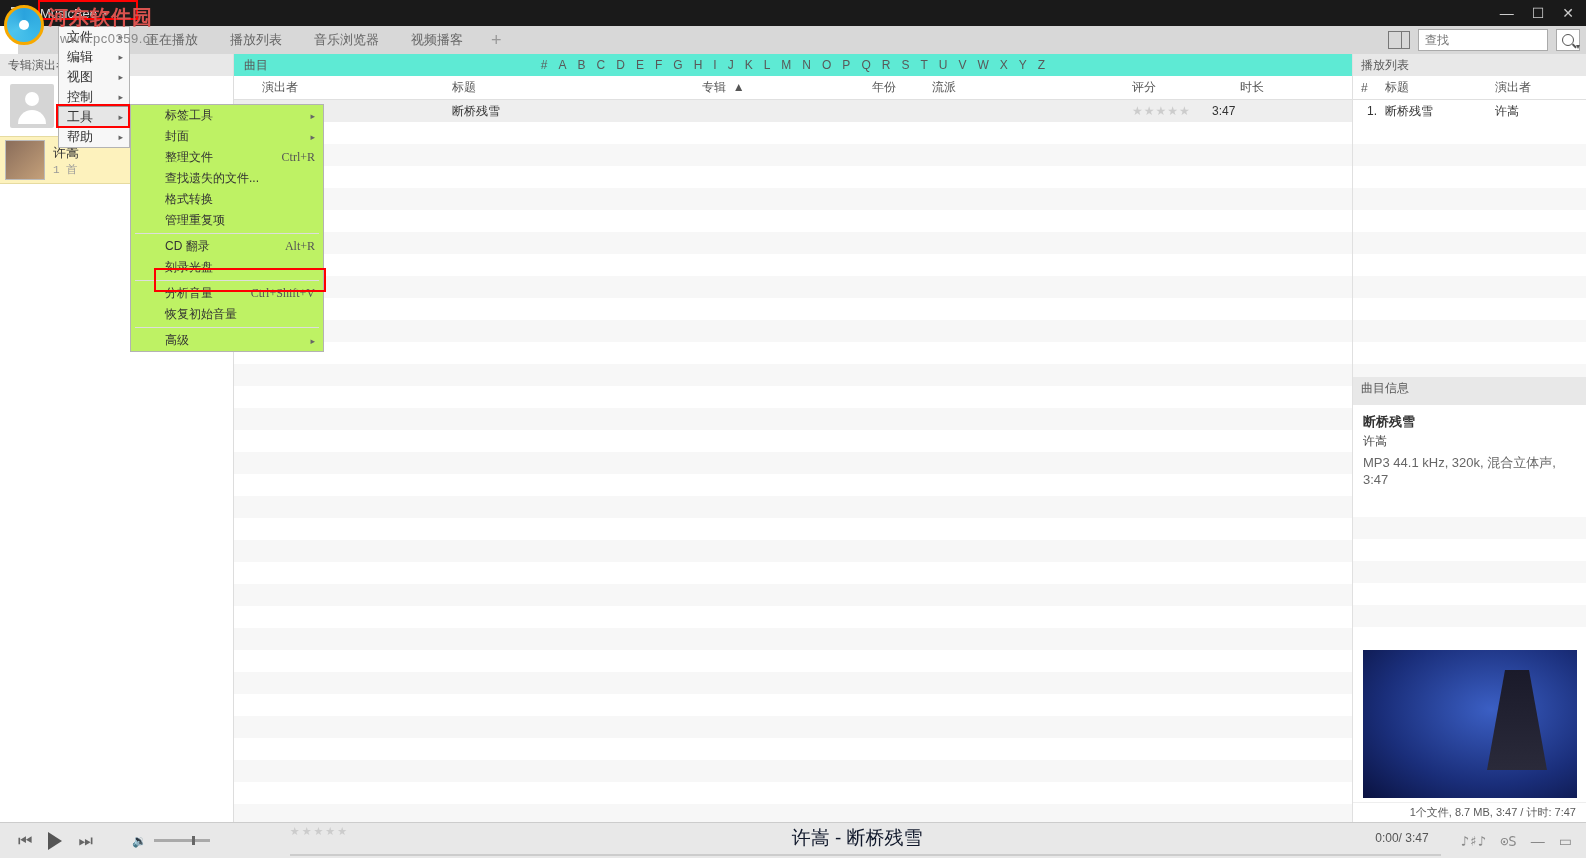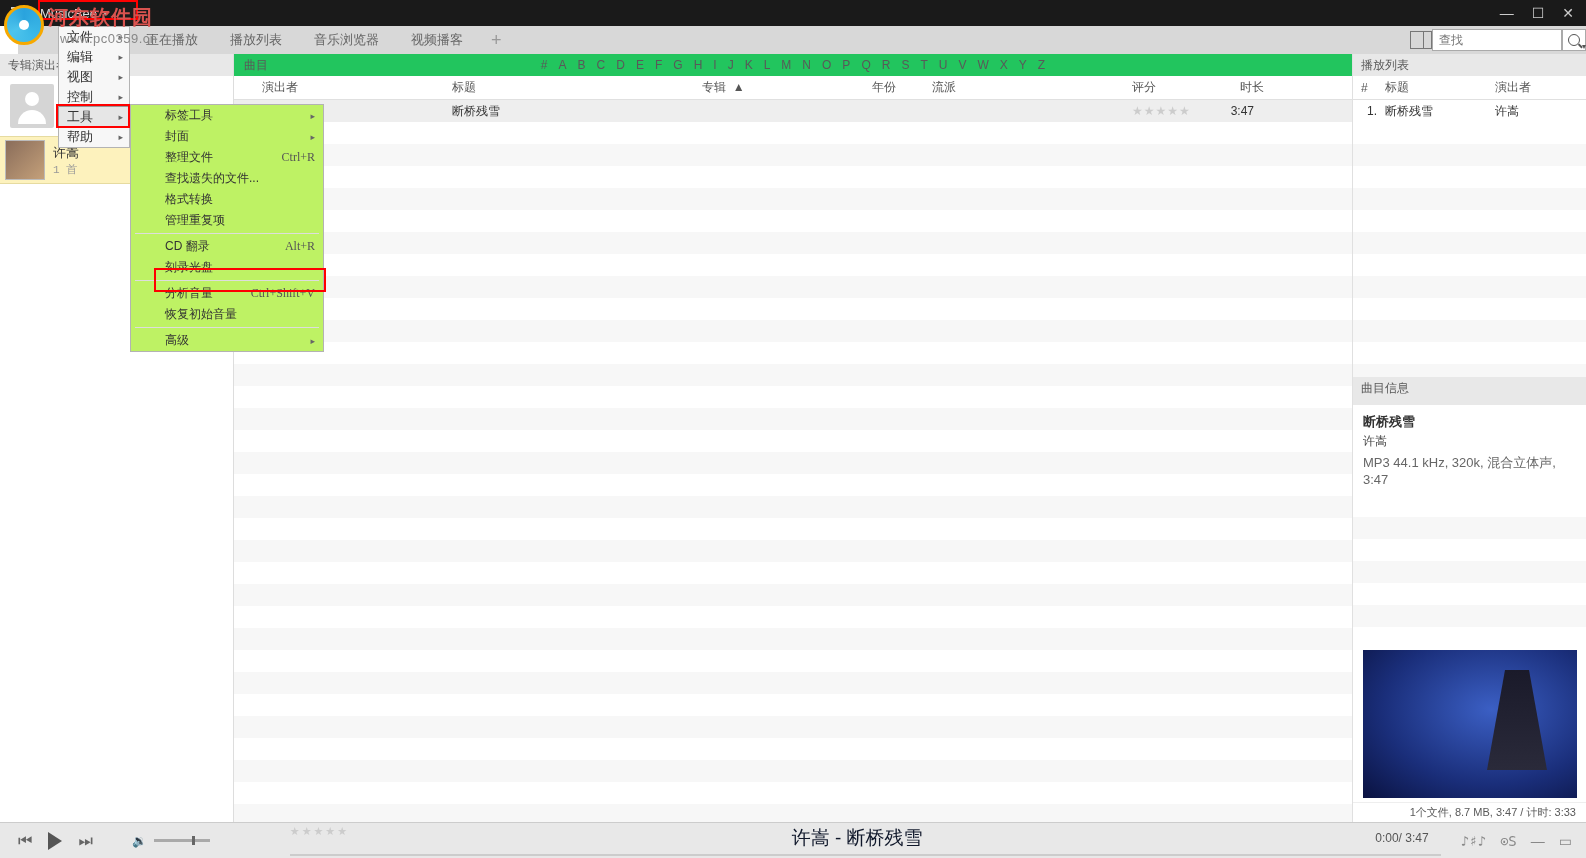--- a/index.html
+++ b/index.html
@@ -18,21 +18,21 @@
 .wm-icon { width: 40px; height: 40px; border-radius: 50%; background: conic-gradient(#2aa3dd, #39b6e6, #4dc4ec, #2aa3dd); border: 3px solid #f7a900; position: relative; }
 .wm-icon::after { content: ""; position: absolute; inset: 12px; background: #fff; border-radius: 50%; }
 .wm-text { display: flex; flex-direction: column; }
 .wm-text .t1 { color: #d9534f; font-size: 20px; font-weight: bold; letter-spacing: 1px; }
 .wm-text .t2 { color: #888; font-size: 13px; letter-spacing: 0.5px; margin-left: 12px; }
 
 .toolbar { height: 28px; background: #d8d8d8; display: flex; align-items: center; position: relative; margin-left: 18px; }
 .toolbar-tabs { display: flex; margin-left: 54px; gap: 0; align-items: center; height: 100%; }
 .toolbar-tab { padding: 0 16px; color: #666; font-size: 13px; line-height: 28px; }
 .toolbar-plus { font-size: 18px; color: #999; margin-left: 12px; }
-.toolbar-right { margin-left: auto; display: flex; align-items: center; }
+.toolbar-right { margin-left: auto; display: flex; align-items: center; gap: 8px; padding-right: 6px; }
 .panel-icon { width: 22px; height: 18px; border: 1.5px solid #777; position: relative; }
 .panel-icon::after { content: ""; position: absolute; right: 0; top: 0; bottom: 0; width: 7px; border-left: 1.5px solid #777; }
 .searchbox { width: 130px; height: 22px; background: #fff; border: 1px solid #aaa; display: flex; align-items: center; padding: 0 6px; }
 .searchbox input { border: none; outline: none; width: 100%; font-size: 12px; color: #777; background: transparent; }
 .search-btn { width: 24px; height: 22px; background: #fff; border: 1px solid #aaa; display: flex; align-items: center; justify-content: center; }
 .mag { width: 12px; height: 12px; border: 1.5px solid #555; border-radius: 50%; position: relative; }
 .mag::after { content: ""; position: absolute; width: 5px; height: 1.5px; background: #555; transform: rotate(45deg); right: -4px; bottom: -1px; }
 .mag span { position: absolute; font-size: 8px; right: -7px; bottom: -6px; color: #555; }
 
 .main { display: flex; height: calc(100% - 26px - 28px - 36px); }
@@ -42,21 +42,21 @@
 .avatar-block { height: 60px; display: flex; align-items: center; padding-left: 10px; gap: 10px; }
 .avatar { width: 44px; height: 44px; background: #d5d5d5; border-radius: 2px; position: relative; }
 .avatar::before { content: ""; position: absolute; top: 8px; left: 50%; transform: translateX(-50%); width: 14px; height: 14px; background: #fff; border-radius: 50%; }
 .avatar::after { content: ""; position: absolute; bottom: 4px; left: 50%; transform: translateX(-50%); width: 28px; height: 14px; background: #fff; border-radius: 14px 14px 0 0; }
 .artist-row { height: 48px; background: linear-gradient(#fdf2bd, #fdf2bd); display: flex; align-items: center; padding-left: 5px; gap: 8px; border-top: 1px solid #e6dba0; border-bottom: 1px solid #e6dba0; }
 .artist-thumb { width: 40px; height: 40px; background: linear-gradient(135deg, #8a6d5a, #c4a07a); border: 1px solid #bbb; }
 .artist-meta .name { font-size: 13px; color: #333; }
 .artist-meta .count { font-size: 11px; color: #999; font-family: Liberation Mono, monospace; }
 
 .center { flex: 1; display: flex; flex-direction: column; position: relative; background: #fff; }
-.alpha-bar { height: 22px; background: #22c55e; display: flex; align-items: center; position: relative; }
+.alpha-bar { height: 22px; background: #5eead4; display: flex; align-items: center; position: relative; }
 .alpha-label { position: absolute; left: 10px; color: #595959; }
 .alpha-letters { margin: 0 auto; display: flex; gap: 11px; color: #595959; font-size: 12px; }
 .col-headers { height: 24px; border-bottom: 1px solid #e0e0e0; display: flex; align-items: center; background: #fff; }
 .col-headers > div { color: #555; font-size: 12px; padding-left: 8px; }
 .ch-artist { width: 190px; margin-left: 20px; }
 .ch-title { width: 250px; }
 .ch-album { width: 170px; }
 .ch-year { width: 60px; }
 .ch-genre { width: 200px; }
 .ch-rating { width: 80px; }
@@ -219,21 +219,21 @@
       <div class="ch-genre">流派</div>
       <div class="ch-rating">评分</div>
       <div class="ch-dur">时长</div>
     </div>
     <div class="track-row sel">
       <div class="tr-title">断桥残雪</div>
       <div style="width:170px"></div>
         <div style="width:60px"></div>
         <div style="width:200px"></div>
       <div style="width:80px" class="stars">★★★★★</div>
-      <div style="width:50px;text-align:right">3:47</div>
+      <div style="width:50px;text-align:left">3:47</div>
     </div>
     <div class="stripes">
       <div class="ghost-center"></div>
     </div>
   </div>
 
   <div class="right-panel">
     <div class="rp-hdr">播放列表</div>
     <div class="rp-cols">
       <div style="width:24px">#</div>
@@ -247,21 +247,21 @@
     </div>
     <div style="flex:1;background:repeating-linear-gradient(#fff 0 22px,#f7f7f7 22px 44px)"></div>
     <div class="rp-section-hdr">曲目信息</div>
     <div class="tinfo-block">
       <div class="tinfo-title">断桥残雪</div>
       <div class="tinfo-artist">许嵩</div>
       <div class="tinfo-tech">MP3 44.1 kHz, 320k, 混合立体声, 3:47</div>
     </div>
     <div style="flex:0.6;background:repeating-linear-gradient(#fff 0 22px,#f7f7f7 22px 44px)"></div>
     <div class="art-image"></div>
-    <div class="status-line">1个文件, 8.7 MB, 3:47 / 计时: 3:33</div>
+    <div class="status-line">1个文件, 8.7 MB, 3:47 / 计时: 7:47</div>
   </div>
 </div>
 
 <div class="main-menu">
   <div class="mi arrow">文件</div>
   <div class="mi arrow">编辑</div>
   <div class="mi arrow">视图</div>
   <div class="mi arrow">控制</div>
   <div class="mi arrow hover">工具</div>
   <div class="mi arrow">帮助</div>

